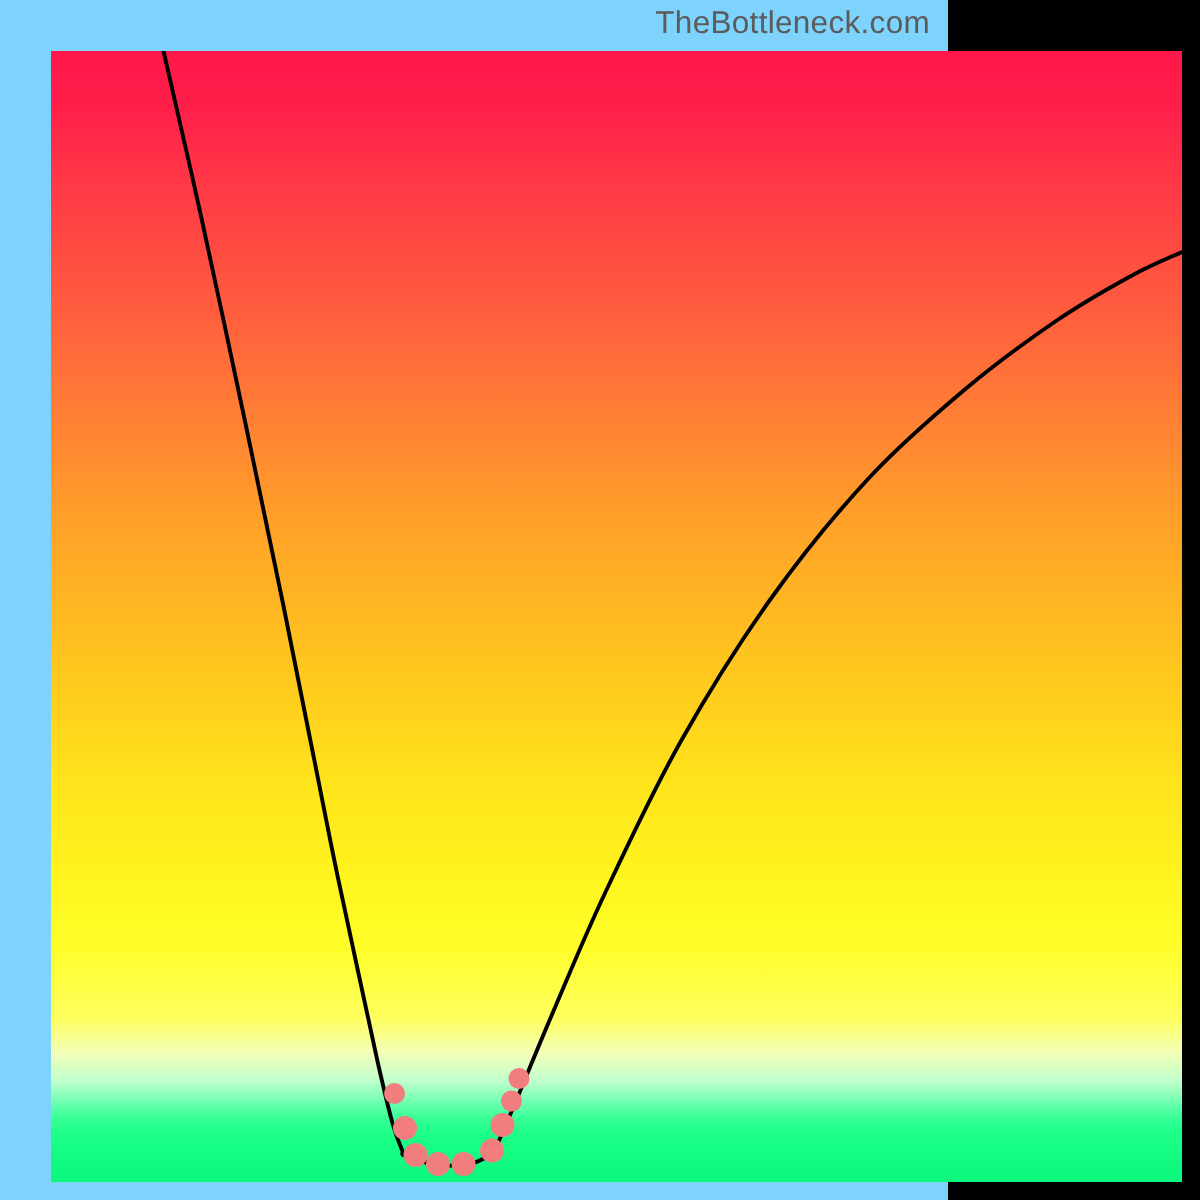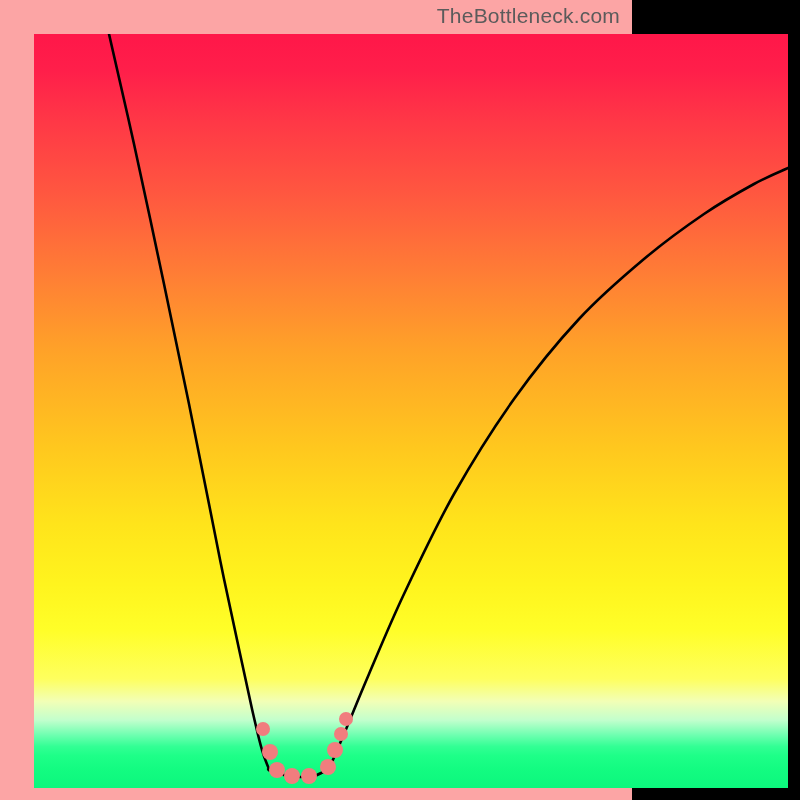--- a/index.html
+++ b/index.html
@@ -10,21 +10,21 @@
     background: #000;
     overflow: hidden;
     font-family: Arial, Helvetica, sans-serif;
   }
   .frame {
     position: absolute;
     left: 0;
     top: 0;
     width: 632px;
     height: 800px;
-    background: #fca5a5;
+    background: #7dd3fc;
     text-decoration: underline;
   }
   .plot-area {
     position: absolute;
     left: 34px;
     top: 34px;
     width: 754px;
     height: 754px;
     overflow: hidden;
   }

